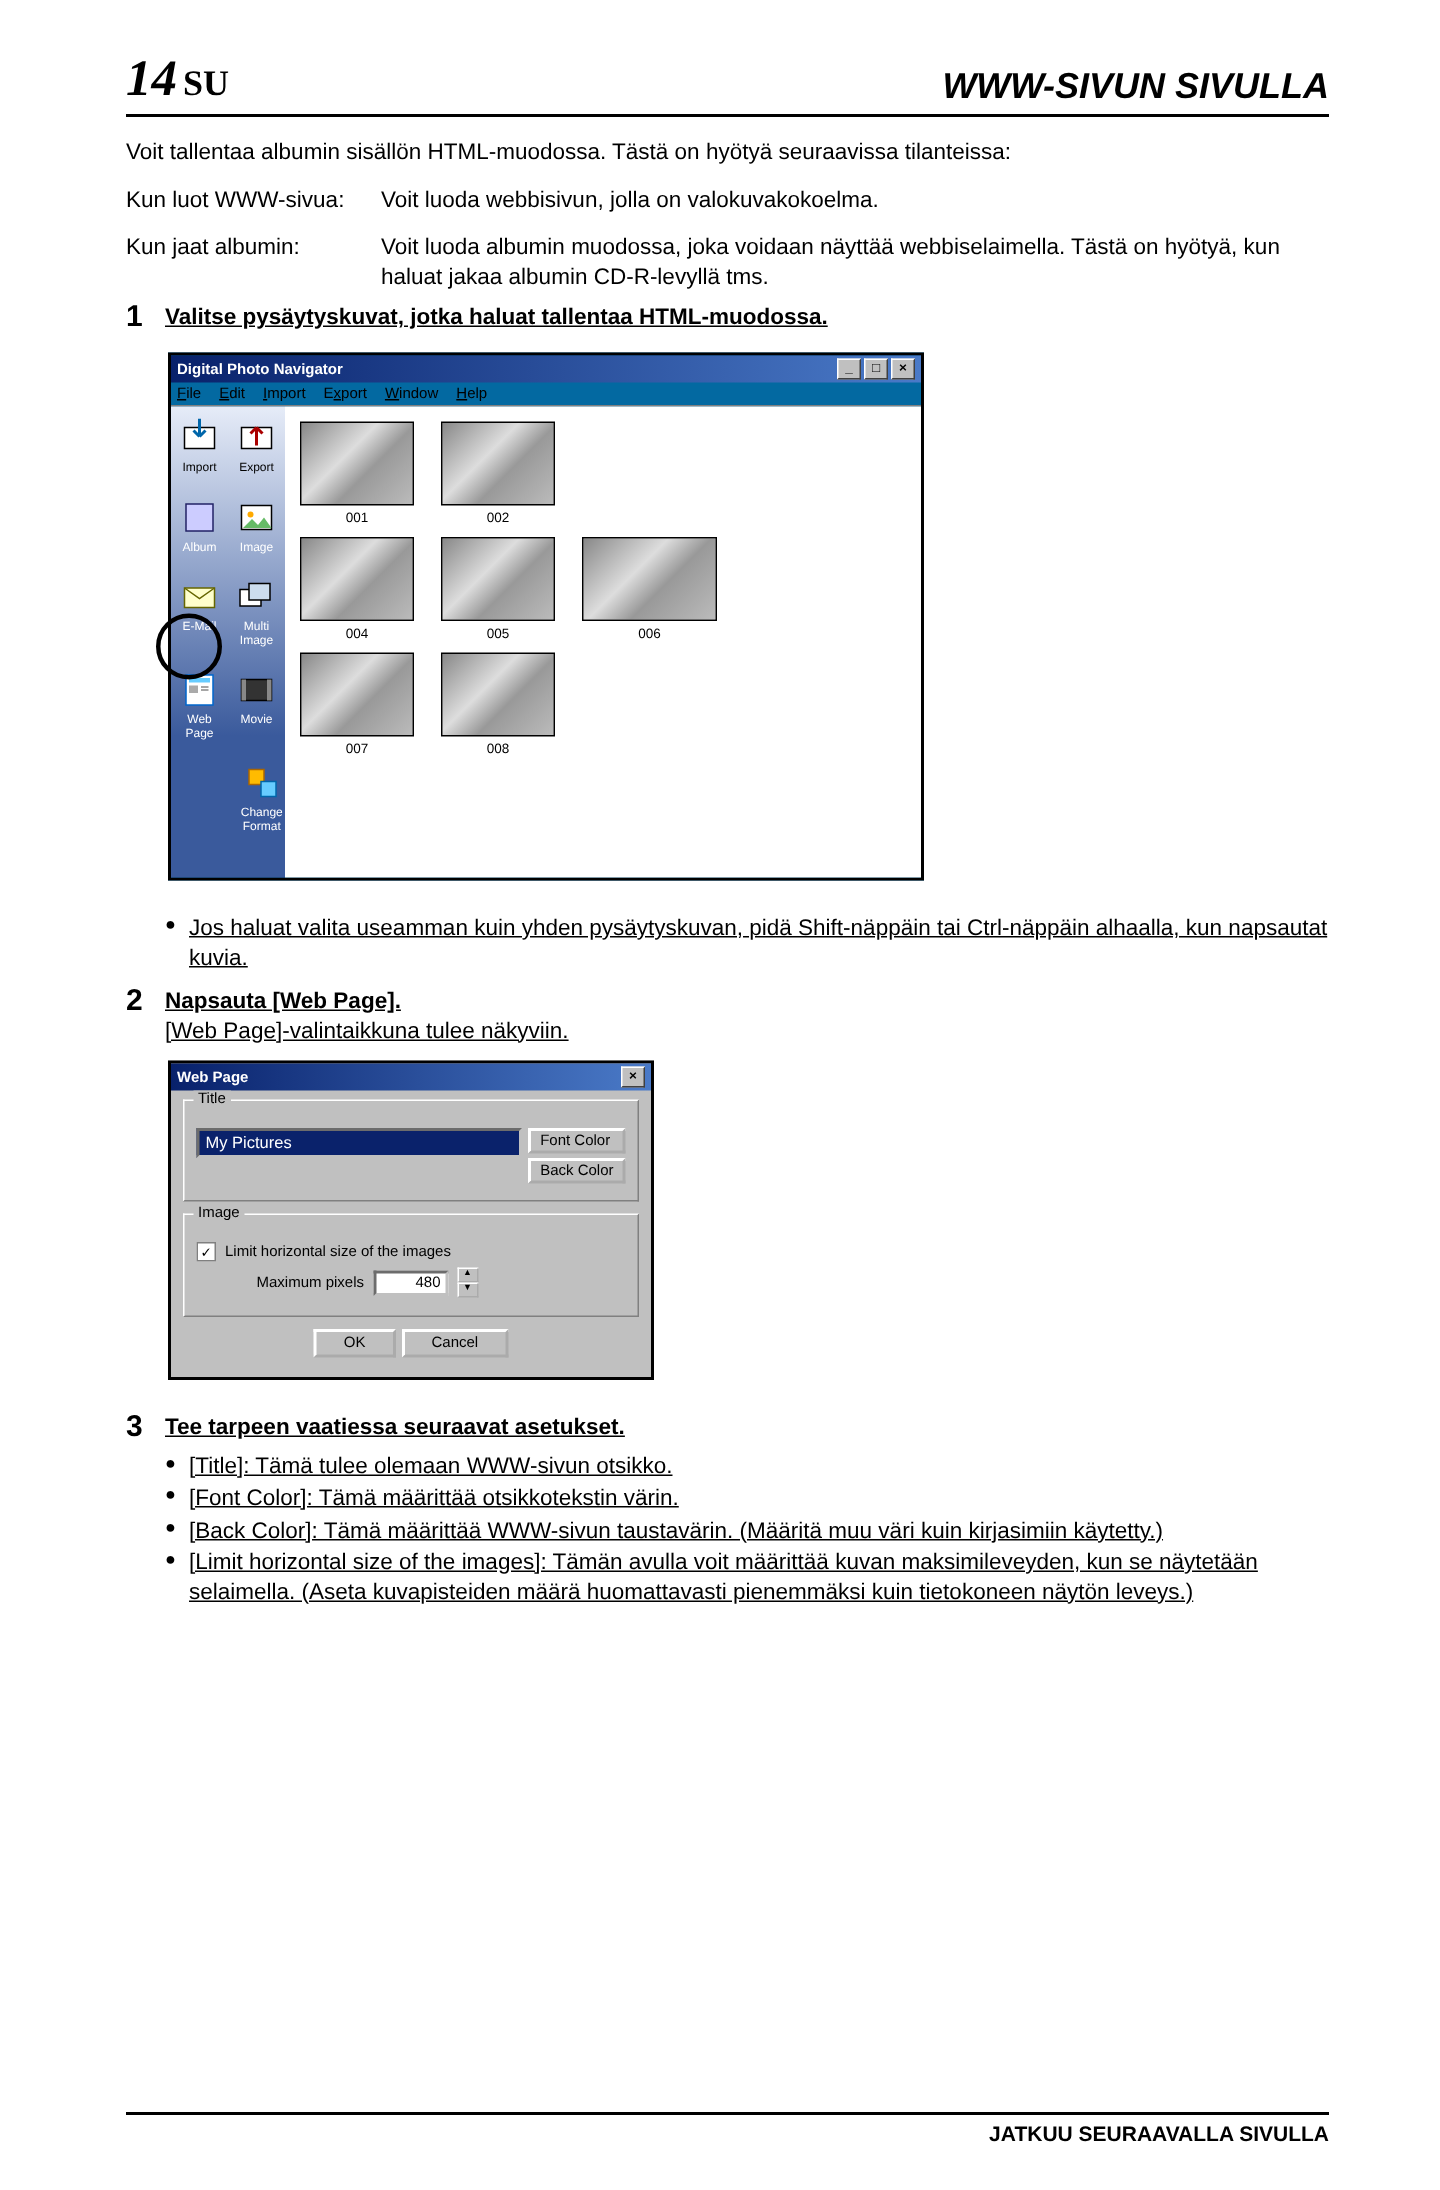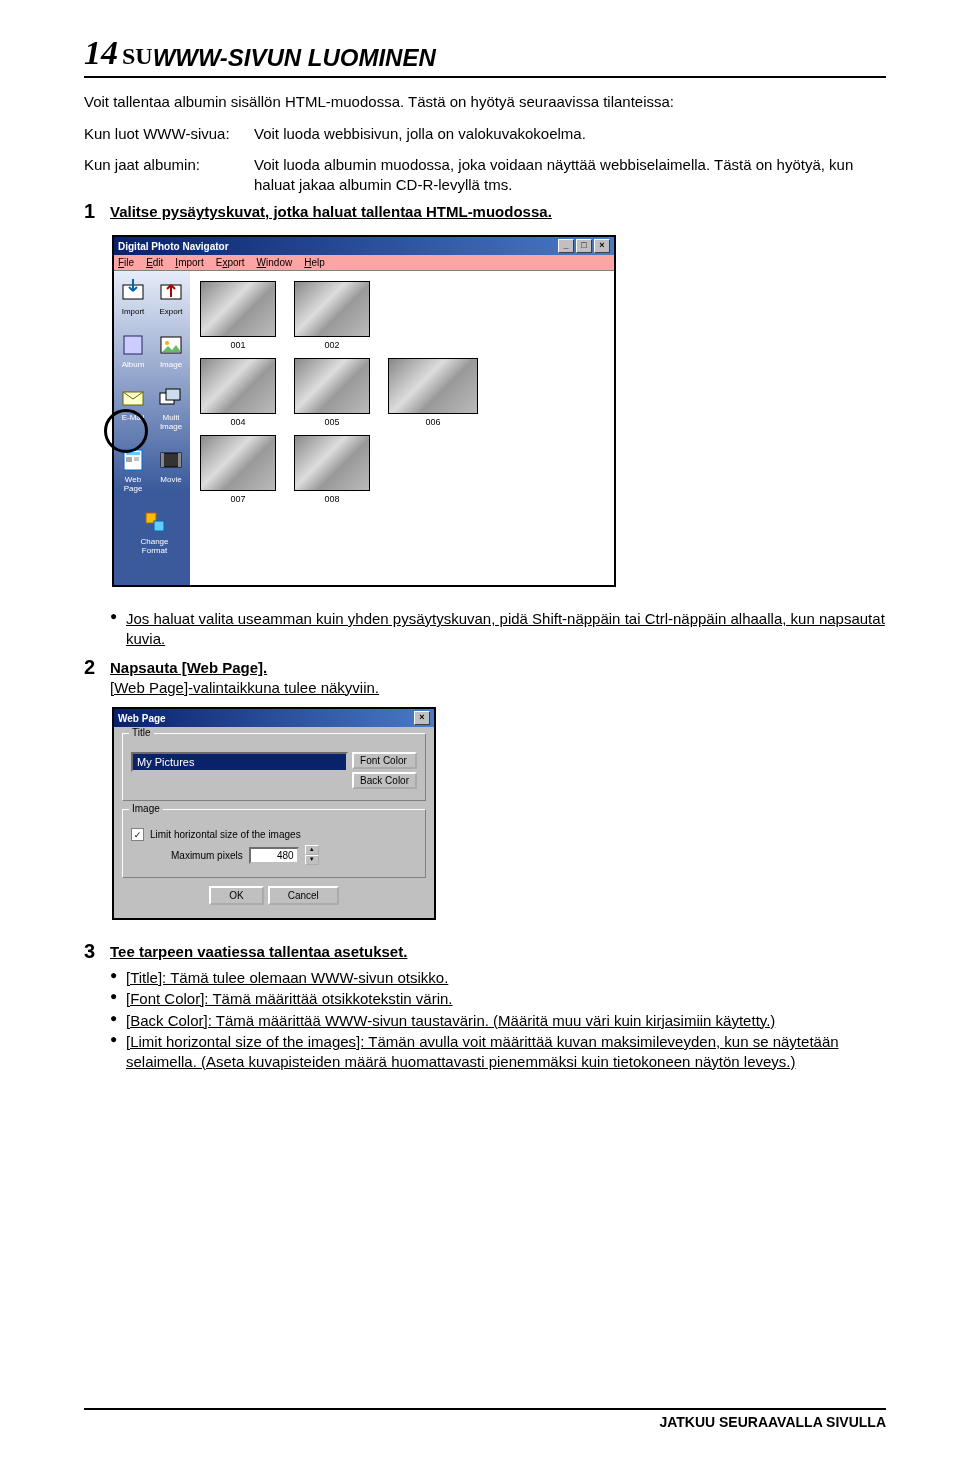--- a/index.html
+++ b/index.html
@@ -1,38 +1,38 @@
 <!DOCTYPE html>
 <html><head>
 <meta charset="utf-8">
 <style>
   html,body{margin:0;padding:0;background:#fff;color:#000;font-family:"Helvetica Neue",Arial,sans-serif;}
   .page{width:960px;min-height:1460px;margin:0 auto;position:relative;padding:34px 74px 30px 84px;box-sizing:border-box;}
-  .header{display:flex;align-items:flex-end;}
+  .header{display:flex;justify-content:space-between;align-items:flex-end;}
   .pagenum{font-style:italic;font-family:"Times New Roman",serif;font-size:34px;font-weight:bold;letter-spacing:0;}
   .pagenum .su{font-size:24px;font-weight:bold;font-style:normal;margin-left:4px;}
   .section-title{font-style:italic;font-weight:bold;font-size:24px;letter-spacing:0;}
   .rule{border:0;border-top:2px solid #000;margin:4px 0 14px 0;}
   .intro{font-size:15px;line-height:1.3;}
   .def-row{display:flex;margin-top:12px;font-size:15px;line-height:1.3;}
   .def-term{width:170px;flex-shrink:0;}
   .def-body{flex:1;}
   .step{display:flex;margin-top:6px;}
   .step-num{width:26px;flex-shrink:0;font-weight:bold;font-size:20px;}
   .step-title{font-weight:bold;font-size:15px;margin-top:2px;}
   .step-body{font-size:15px;line-height:1.3;flex:1;text-decoration:underline;}
   ul.bullets{list-style:none;padding-left:0;margin:6px 0 0 0;}
   ul.bullets li{position:relative;padding-left:16px;margin-bottom:2px;}
   ul.bullets li:before{content:"●";position:absolute;left:0;top:0;font-size:12px;}
   .figure{margin:12px 0 16px 28px;}
   .footer{position:absolute;bottom:30px;right:74px;left:84px;text-align:right;}
   .footer-rule{border:0;border-top:2px solid #000;margin:0 0 4px 0;}
   .footer-text{font-weight:bold;font-size:14px;}
   
-  .dpn-window{width:500px;border:2px solid #000;background:#fca5a5;font-family:Tahoma,Arial,sans-serif;font-size:10px;}
+  .dpn-window{width:500px;border:2px solid #000;background:#0369a1;font-family:Tahoma,Arial,sans-serif;font-size:10px;}
   .dpn-titlebar{background:linear-gradient(to right,#08216b,#4a7ac8);color:#fff;padding:2px 4px;display:flex;justify-content:space-between;align-items:center;font-size:10px;font-weight:bold;}
   .dpn-titleicons{display:flex;gap:2px;}
   .win-btn{width:14px;height:12px;background:#c0c0c0;border:1px solid #fff;border-right-color:#404040;border-bottom-color:#404040;color:#000;font-size:9px;line-height:10px;text-align:center;font-family:Arial;font-weight:bold;}
   .dpn-menubar{padding:2px 4px;border-bottom:1px solid #808080;display:flex;gap:12px;font-size:10px;}
   .dpn-menubar span u{text-decoration:underline;}
   .dpn-body{display:flex;}
   .dpn-sidebar{width:76px;background:linear-gradient(to bottom,#e6ecf8,#3a5a9c 70%);padding:8px 0 24px 0;display:flex;flex-direction:column;align-items:center;gap:0;}
   .sb-row{display:flex;width:100%;justify-content:space-around;margin-bottom:6px;}
   .sb-item{display:flex;flex-direction:column;align-items:center;width:36px;}
   .sb-icon{width:26px;height:26px;margin-bottom:2px;}
@@ -63,21 +63,21 @@
   .wp-actions .wp-btn{padding:2px 18px;}
 </style>
 </head>
 <body>
 
 <div class="page">
   <div class="header">
     <div class="pagenum">
       <span>14</span><span class="su">SU</span>
     </div>
-    <div class="section-title">WWW-SIVUN LUOMINEN</div>
+    <div class="section-title">WWW-SIVUN SIVULLA</div>
   </div>
   <hr class="rule">
 
   <div class="intro">Voit tallentaa albumin sisällön HTML-muodossa. Tästä on hyötyä seuraavissa tilanteissa:</div>
 
   <div class="def-row">
     <div class="def-term">Kun luot WWW-sivua:</div>
     <div class="def-body">Voit luoda webbisivun, jolla on valokuvakokoelma.</div>
   </div>
   <div class="def-row">
@@ -177,21 +177,21 @@
             <div class="sb-item">
               <svg class="sb-icon" viewBox="0 0 26 26">
                   <rect x="3" y="6" width="20" height="14" fill="#333" stroke="#000"></rect>
                   <rect x="3" y="6" width="3" height="14" fill="#888"></rect>
                   <rect x="20" y="6" width="3" height="14" fill="#888"></rect>
                 </svg>
               <div class="sb-lbl">Movie</div>
             </div>
           </div>
           <div style="height:10px;"></div>
-          <div class="sb-row" style="justify-content:center;padding-left:5px;">
+          <div class="sb-row" style="justify-content:flex-end;padding-left:5px;">
             <div class="sb-item">
               <svg class="sb-icon" viewBox="0 0 26 26">
                   <rect x="4" y="4" width="10" height="10" fill="#fb0" stroke="#a60"></rect>
                   <rect x="12" y="12" width="10" height="10" fill="#6cf" stroke="#06a"></rect>
                 </svg>
               <div class="sb-lbl">Change Format</div>
             </div>
           </div>
         </div>
         <div class="dpn-content">
@@ -286,21 +286,21 @@
       <div class="wp-actions">
         <div class="wp-btn">OK</div>
         <div class="wp-btn">Cancel</div>
       </div>
     </div>
   </div>
 
   <div class="step">
     <div class="step-num">3</div>
     <div class="step-body">
-      <div class="step-title">Tee tarpeen vaatiessa tallentaa asetukset.</div>
+      <div class="step-title">Tee tarpeen vaatiessa seuraavat asetukset.</div>
       <ul class="bullets">
         <li>[Title]: Tämä tulee olemaan WWW-sivun otsikko.</li>
         <li>[Font Color]: Tämä määrittää otsikkotekstin värin.</li>
         <li>[Back Color]: Tämä määrittää WWW-sivun taustavärin. (Määritä muu väri kuin kirjasimiin käytetty.)</li>
         <li>[Limit horizontal size of the images]: Tämän avulla voit määrittää kuvan maksimileveyden, kun se näytetään selaimella. (Aseta kuvapisteiden määrä huomattavasti pienemmäksi kuin tietokoneen näytön leveys.)</li>
       </ul>
     </div>
   </div>
 
   <div class="footer">

